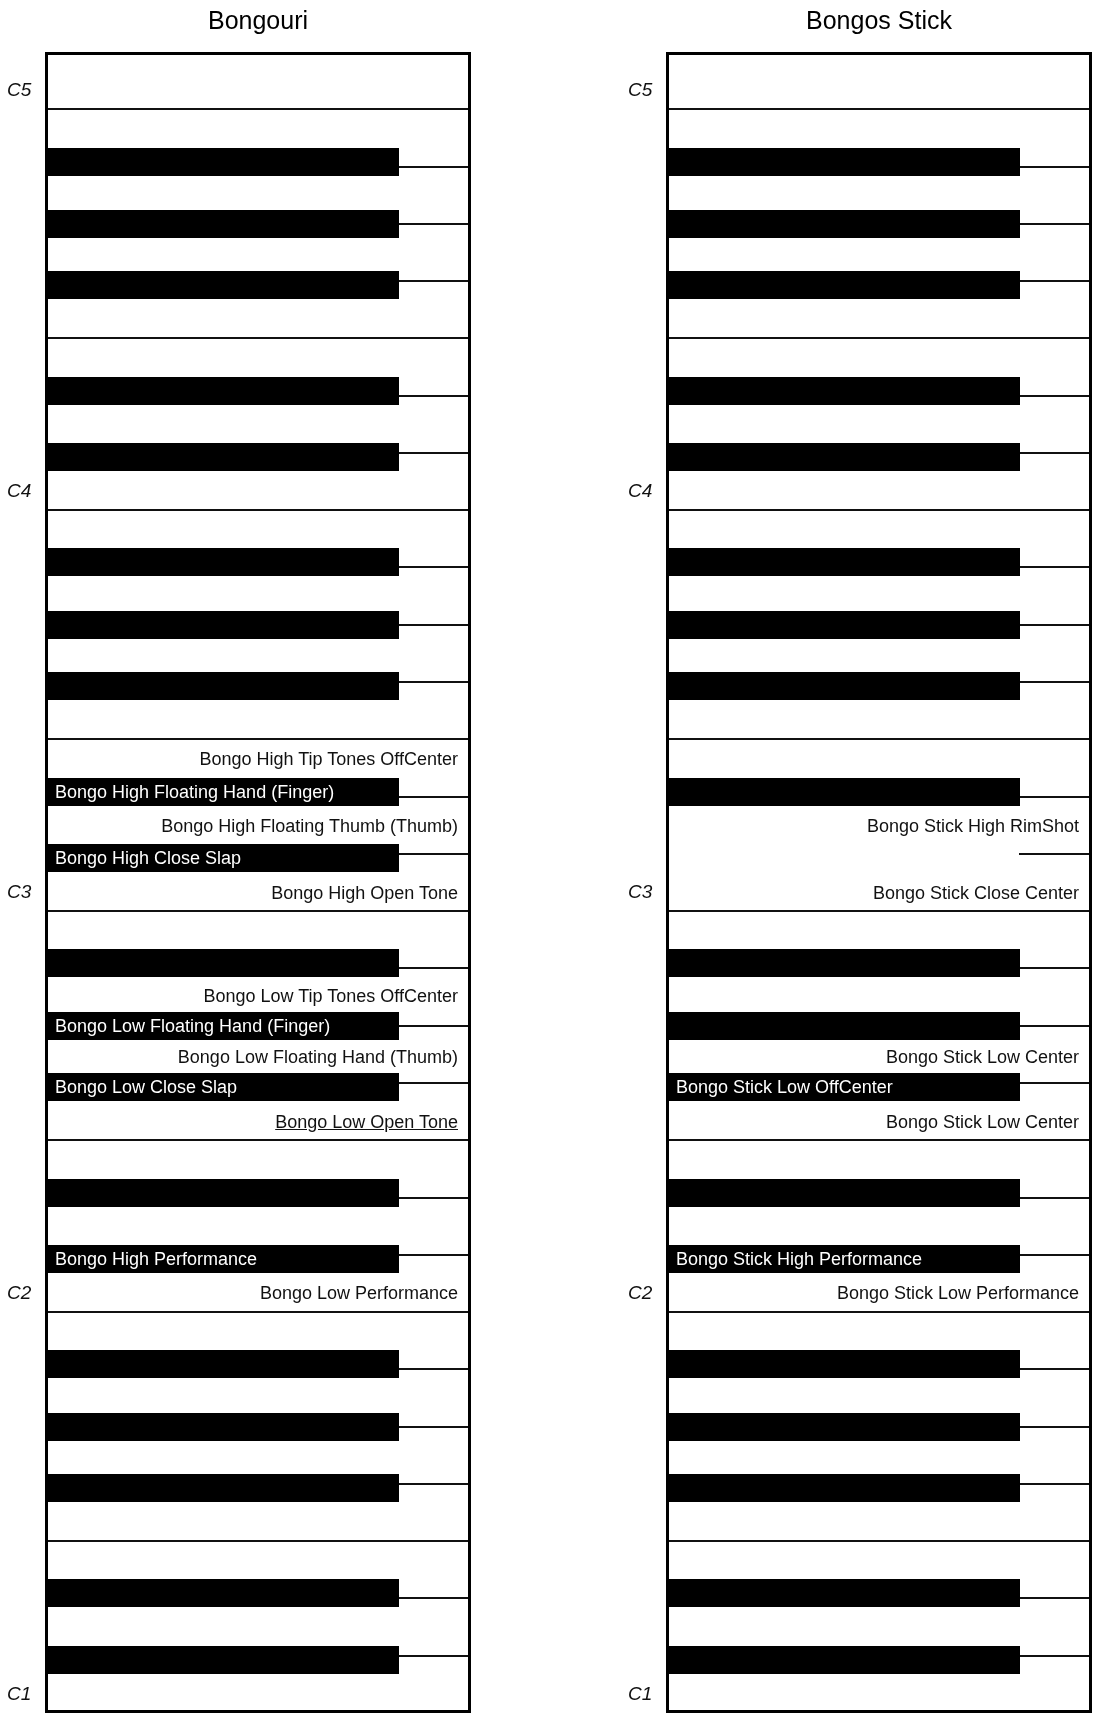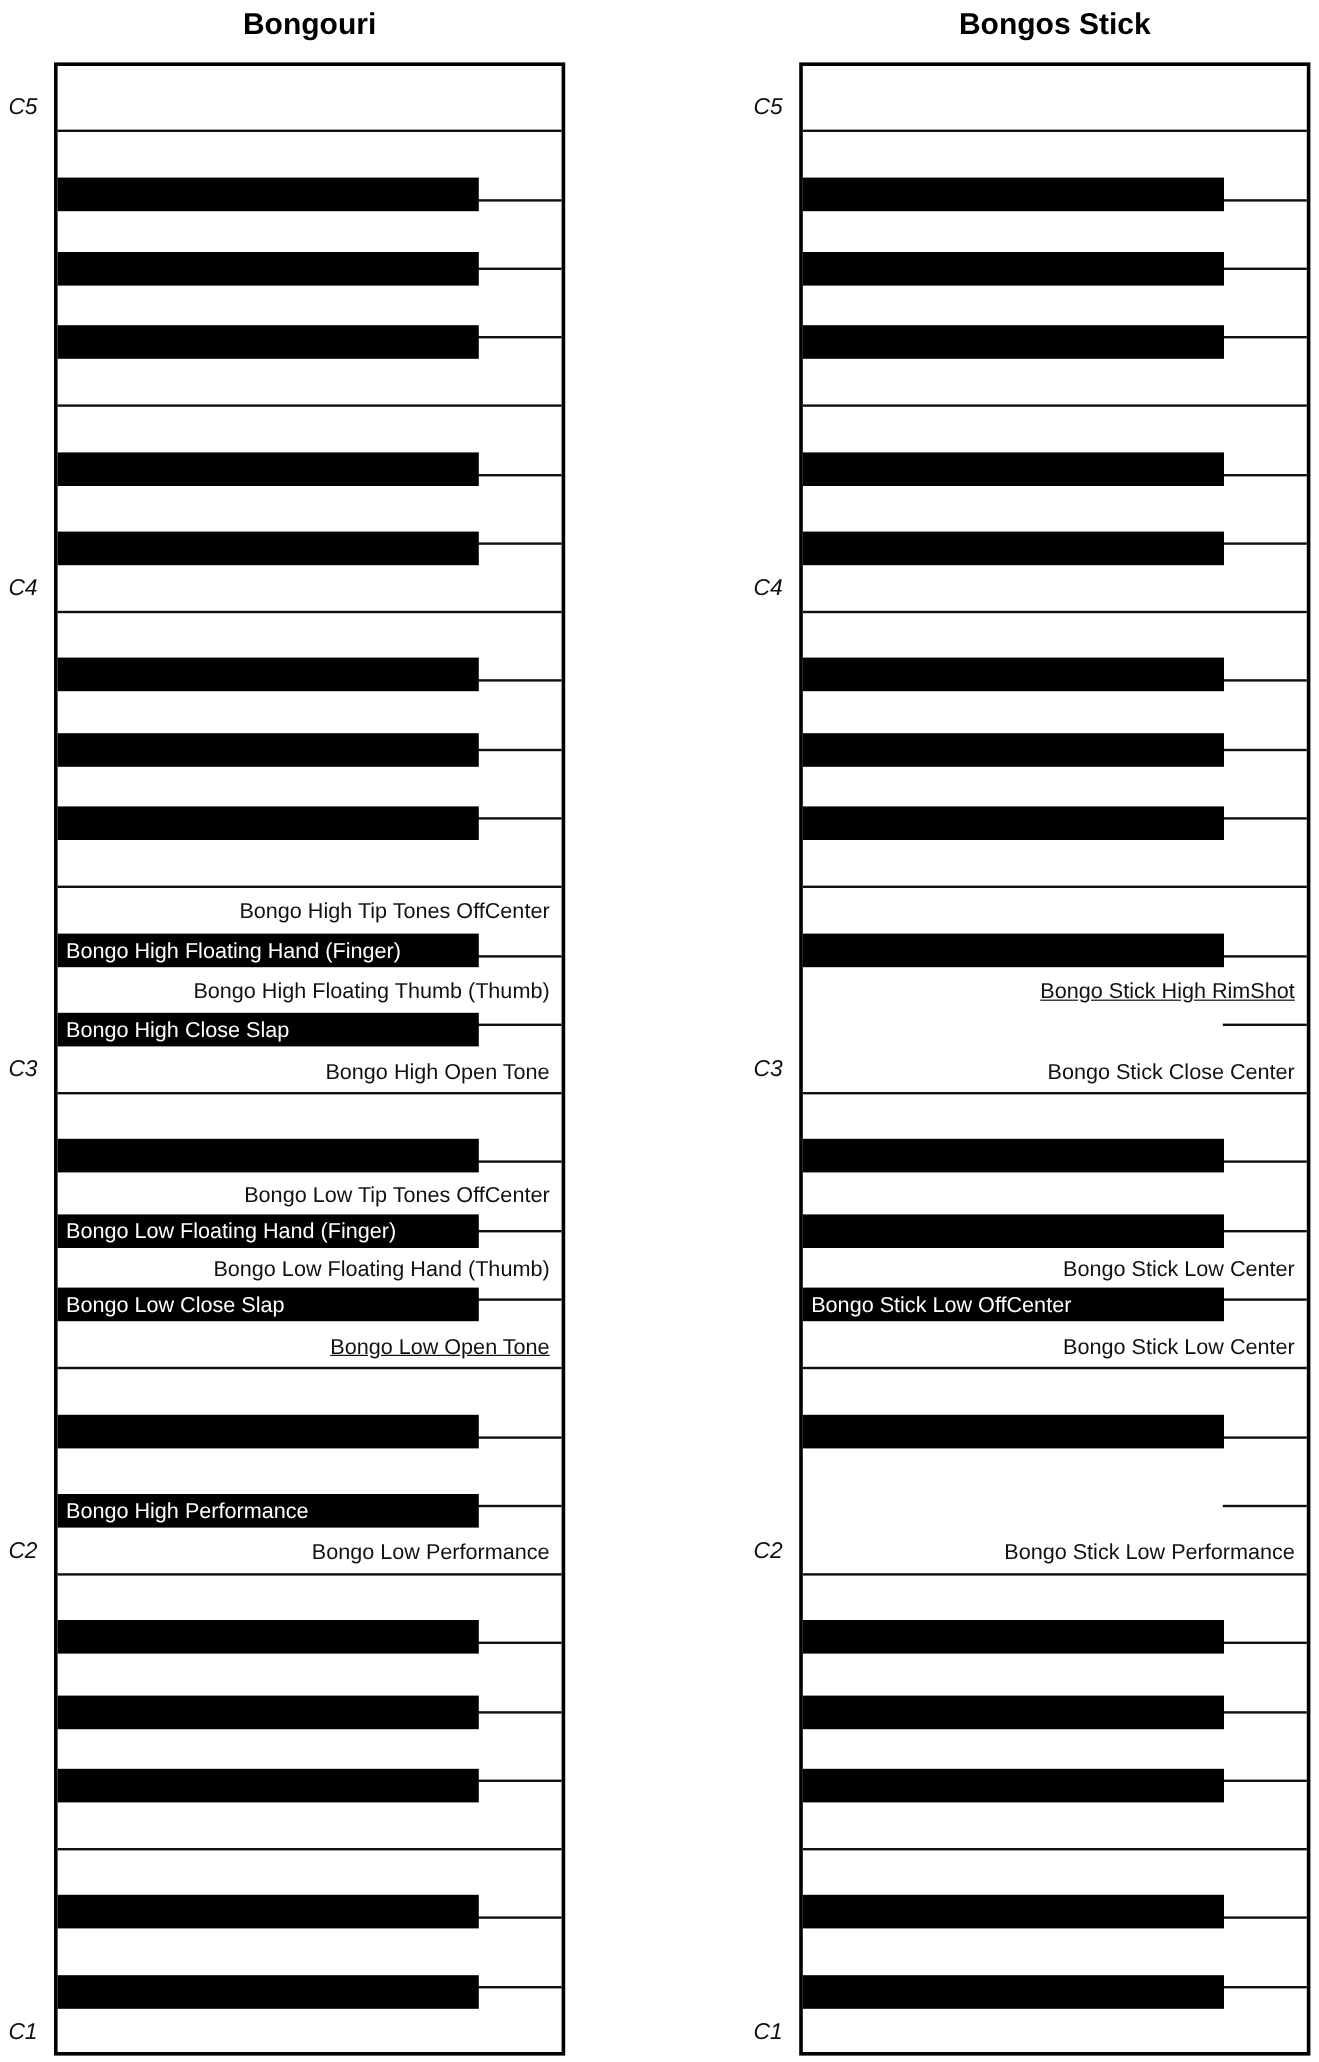--- a/index.html
+++ b/index.html
@@ -14,21 +14,21 @@
     overflow: hidden;
     font-family: "Liberation Sans", "DejaVu Sans", sans-serif;
     color: #000000;
   }
   .kb-title {
     position: absolute;
     top: 2px;
     height: 36px;
     line-height: 36px;
     font-size: 25px;
-    font-weight: bold;
+    font-weight: normal;
     text-align: center;
     white-space: nowrap;
   }
   .keyboard {
     position: absolute;
     top: 52px;
     width: 426px;
     height: 1661px;
     box-sizing: border-box;
     border: 3px solid #000;
@@ -210,21 +210,21 @@
       <div class="white-key" style="top: 512.483px; height: 57.2759px;"></div>
       <div class="line" style="top: 568.759px; left: 350px;"></div>
       <div class="white-key" style="top: 569.759px; height: 57.2759px;"></div>
       <div class="line" style="top: 626.034px; left: 350px;"></div>
       <div class="white-key" style="top: 627.034px; height: 57.2759px;"></div>
       <div class="line" style="top: 683.31px; left: 0px;"></div>
       <div class="white-key" style="top: 684.31px; height: 57.2759px;"></div>
       <div class="line" style="top: 740.586px; left: 350px;"></div>
       <div class="white-key" style="top: 741.586px; height: 57.2759px;"></div>
       <div class="line" style="top: 797.862px; left: 350px;"></div>
-      <div class="label-white" style="top: 759.724px; text-decoration: underline;">Bongo Stick High RimShot</div>
+      <div class="label-white" style="top: 759.724px;">Bongo Stick High RimShot</div>
       <div class="white-key" style="top: 798.862px; height: 57.2759px;"></div>
       <div class="line" style="top: 855.138px; left: 0px;"></div>
       <div class="label-white" style="top: 826.5px;">Bongo Stick Close Center</div>
       <div class="white-key" style="top: 856.138px; height: 57.2759px;"></div>
       <div class="line" style="top: 912.414px; left: 350px;"></div>
       <div class="white-key" style="top: 913.414px; height: 57.2759px;"></div>
       <div class="line" style="top: 969.69px; left: 350px;"></div>
       <div class="white-key" style="top: 970.69px; height: 57.2759px;"></div>
       <div class="line" style="top: 1026.97px; left: 350px;"></div>
       <div class="label-white" style="top: 991.328px;">Bongo Stick Low Center</div>
@@ -259,20 +259,23 @@
       <div class="black-key" style="top: 493.483px;"></div>
       <div class="black-key" style="top: 555.759px;"></div>
       <div class="black-key" style="top: 617.034px;"></div>
       <div class="black-key" style="top: 722.586px;"></div>
       <div class="black-key" style="top: 894.414px;"></div>
       <div class="black-key" style="top: 956.69px;"></div>
       <div class="black-key" style="top: 1017.97px;">
         <span class="label-black">Bongo Stick Low OffCenter</span>
       </div>
       <div class="black-key" style="top: 1123.52px;"></div>
+      <div class="black-key" style="top: 1189.79px;">
+        <span class="label-black">Bongo Stick High Performance</span>
+      </div>
       <div class="black-key" style="top: 1295.34px;"></div>
       <div class="black-key" style="top: 1357.62px;"></div>
       <div class="black-key" style="top: 1418.9px;"></div>
       <div class="black-key" style="top: 1524.45px;"></div>
       <div class="black-key" style="top: 1590.72px;"></div>
     </div>
     <div class="octave-label" style="left: 628px; top: 79.2759px;">C5</div>
     <div class="octave-label" style="left: 628px; top: 480.207px;">C4</div>
     <div class="octave-label" style="left: 628px; top: 881.138px;">C3</div>
     <div class="octave-label" style="left: 628px; top: 1282.07px;">C2</div>

